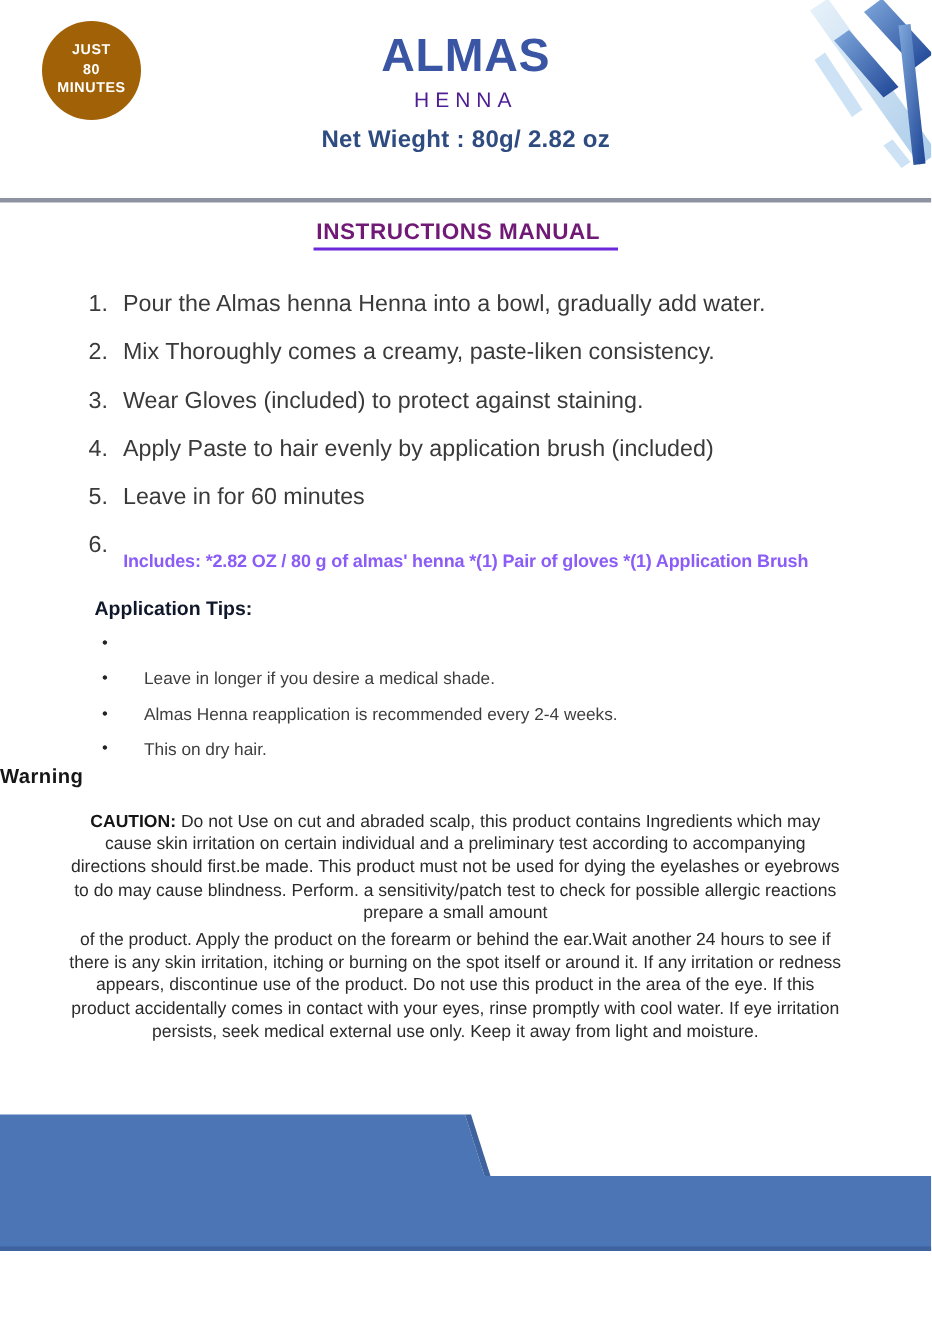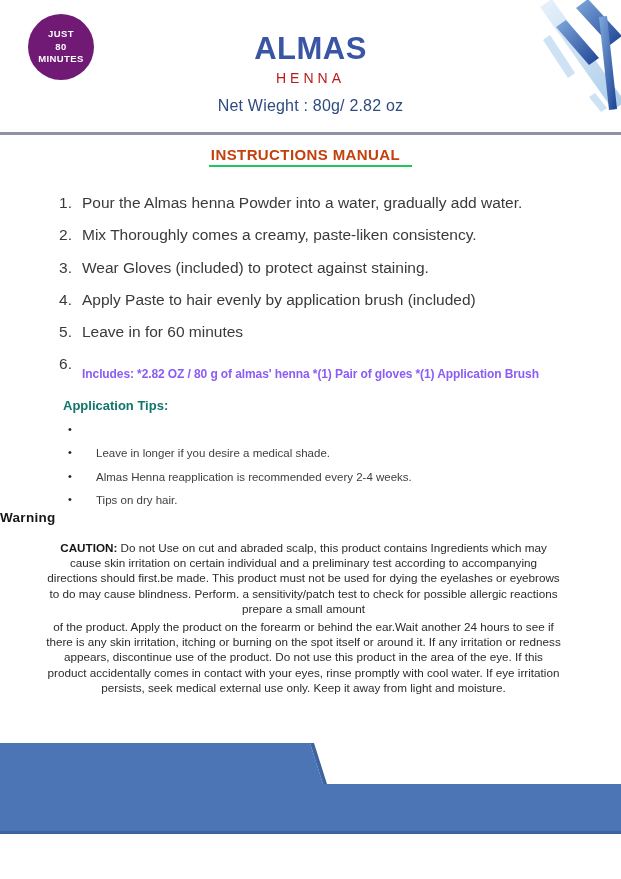--- a/index.html
+++ b/index.html
@@ -9,57 +9,57 @@
     background: #ffffff;
     font-family: "Liberation Sans", sans-serif;
     overflow: hidden;
     color: #3a3a3a;
   }
 
   
   .badge {
     position: absolute; left: 28px; top: 14px;
     width: 66px; height: 66px; border-radius: 50%;
-    background: #701a75; color: #ffffff;
+    background: #a16207; color: #ffffff;
     display: flex; flex-direction: column; align-items: center; justify-content: center;
     font-size: 9.5px; font-weight: 700; letter-spacing: 0.4px; line-height: 1.35;
     text-align: center;
   }
 
   
-  .header { position: absolute; top: 21px; left: 0; right: 0; text-align: center; margin-top: 12px; }
+  .header { position: absolute; top: 21px; left: 0; right: 0; text-align: center; }
   .brand-title {
     font-size: 31px; font-weight: 800; color: #3a55a4; letter-spacing: 0.5px; line-height: 1.05;
   }
   .brand-subtitle {
-    margin-top: 4px; font-size: 14px; color: #b91c1c; letter-spacing: 4px; font-weight: 400;
+    margin-top: 4px; font-size: 14px; color: #4c1d95; letter-spacing: 4px; font-weight: 400;
   }
-  .net-weight { margin-top: 11px; font-size: 16px; font-weight: 400; color: #2e4c80; letter-spacing: 0.2px; }
+  .net-weight { margin-top: 11px; font-size: 16px; font-weight: 700; color: #2e4c80; letter-spacing: 0.2px; }
 
   .logo { position: absolute; top: 0; right: 0; width: 95px; height: 122px; }
 
   .divider { position: absolute; top: 132px; left: 0; width: 621px; height: 3px; background: #8d93a0; }
 
   
   .instructions-heading { position: absolute; top: 146px; left: 0; right: 0; text-align: center; }
   .instructions-heading span {
-    display: inline-block; font-size: 15px; font-weight: 700; color: #c2410c;
-    letter-spacing: 0.4px; border-bottom: 2px solid #22c55e; padding: 0 12px 2px 2px;
+    display: inline-block; font-size: 15px; font-weight: 700; color: #701a75;
+    letter-spacing: 0.4px; border-bottom: 2px solid #6d28d9; padding: 0 12px 2px 2px;
   }
 
   .steps { position: absolute; top: 191px; left: 46px; width: 545px; }
   .step { display: flex; margin-bottom: 9px; font-size: 15.5px; color: #3a3a3a; line-height: 1.5; }
   .step-num { flex: none; width: 26px; text-align: right; margin-right: 10px; }
 
   .includes-note {
     position: absolute; top: 367px; left: 0; right: 0; text-align: center;
     font-size: 12px; font-weight: 700; color: #8b5cf6; letter-spacing: -0.1px;
   }
 
-  .tips-heading { position: absolute; top: 398px; left: 63px; font-size: 13px; font-weight: 700; color: #0f766e; }
+  .tips-heading { position: absolute; top: 398px; left: 63px; font-size: 13px; font-weight: 700; color: #0f172a; }
   .tips { position: absolute; top: 424px; left: 68px; width: 490px; }
   .tip { display: flex; margin-bottom: 11.5px; font-size: 11.5px; color: #3e3e3e; line-height: 1.05; }
   .tip-bullet { flex: none; width: 10px; margin-right: 18px; font-size: 11px; color: #222; }
 
   .warning-heading {
     position: absolute; top: 510px; left: 0; right: 0; text-align: left;
     font-size: 13.5px; font-weight: 700; color: #161616; letter-spacing: 0.3px;
   }
 
   .caution {
@@ -109,21 +109,21 @@
 
   <div class="divider"></div>
 
   <div class="instructions-heading">
     <span>INSTRUCTIONS MANUAL</span>
   </div>
 
   <div class="steps">
     <div class="step">
       <span class="step-num">1.</span>
-      <span class="step-text">Pour the Almas henna Powder into a water, gradually add water.</span>
+      <span class="step-text">Pour the Almas henna Henna into a bowl, gradually add water.</span>
     </div>
     <div class="step">
       <span class="step-num">2.</span>
       <span class="step-text">Mix Thoroughly comes a creamy, paste-liken consistency.</span>
     </div>
     <div class="step">
       <span class="step-num">3.</span>
       <span class="step-text">Wear Gloves (included) to protect against staining.</span>
     </div>
     <div class="step">
@@ -150,21 +150,21 @@
     <div class="tip">
       <span class="tip-bullet">•</span>
       <span class="tip-text">Leave in longer if you desire a medical shade.</span>
     </div>
     <div class="tip">
       <span class="tip-bullet">•</span>
       <span class="tip-text">Almas Henna reapplication is recommended every 2-4 weeks.</span>
     </div>
     <div class="tip">
       <span class="tip-bullet">•</span>
-      <span class="tip-text">Tips on dry hair.</span>
+      <span class="tip-text">This on dry hair.</span>
     </div>
   </div>
 
   <div class="warning-heading">Warning</div>
 
   <div class="caution">
     <p><span class="caution-label">CAUTION:</span> <span>Do not Use on cut and abraded scalp, this product contains Ingredients which may cause skin  irritation on certain individual and a preliminary test according to accompanying directions should first.be made. This product must not be used for dying the eyelashes or eyebrows to do may cause blindness. Perform. a sensitivity/patch test to check for possible allergic reactions prepare a small amount</span></p>
     <p><span>of the product. Apply the product on the forearm or behind the ear.Wait another 24 hours to see if there is any skin irritation, itching or burning on the spot itself or around it. If any irritation or redness appears, discontinue use of the product. Do not use this product in the area of the eye. If this product accidentally comes in contact with your eyes, rinse promptly with cool water. If eye irritation persists, seek medical external use only. Keep it away from light and moisture.</span></p>
   </div>
 

